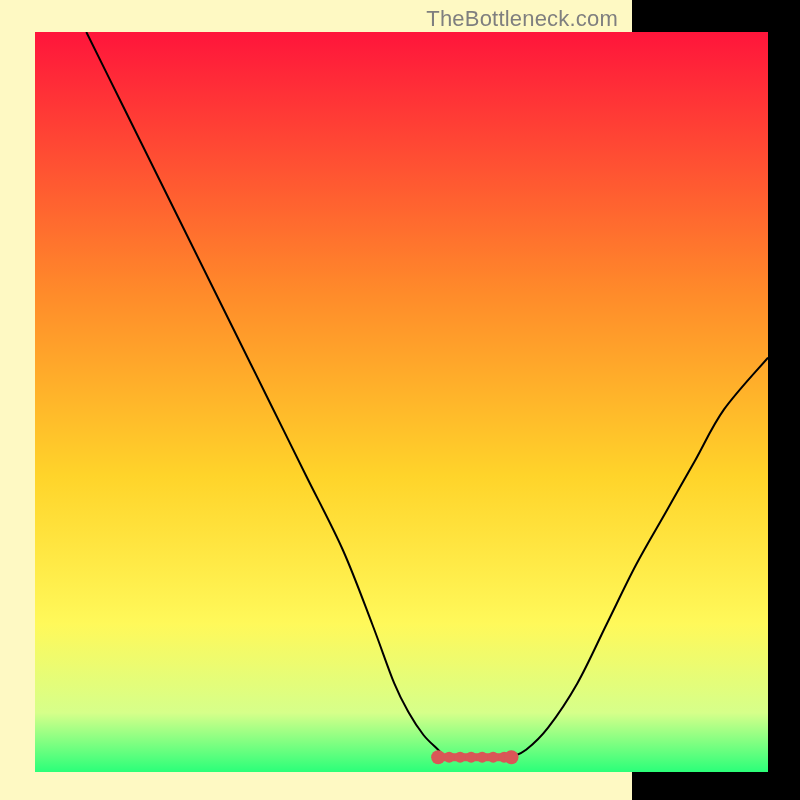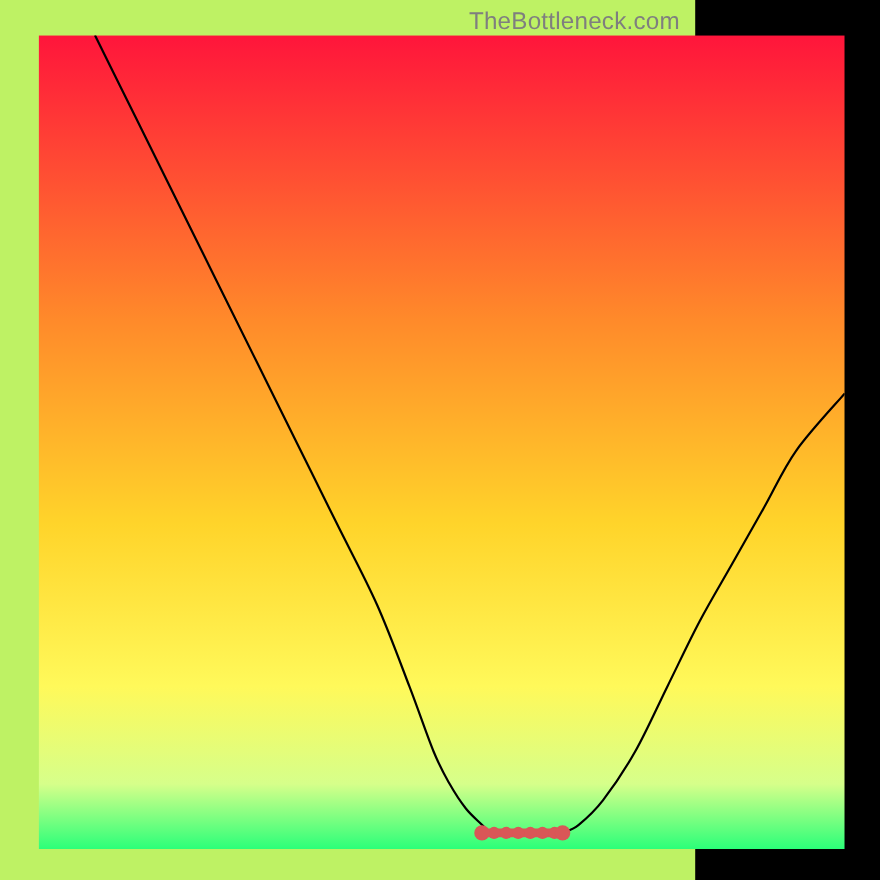--- a/index.html
+++ b/index.html
@@ -10,21 +10,21 @@
     background: #000;
     overflow: hidden;
     font-family: Arial, Helvetica, sans-serif;
   }
   .frame {
     position: absolute;
     left: 0;
     top: 0;
     width: 632px;
     height: 800px;
-    background: #bef264;
+    background: #fef9c3;
   }
   .watermark {
     position: absolute;
     top: 6px;
     right: 14px;
     color: #7f7f7f;
     font-size: 22px;
     font-weight: 500;
     letter-spacing: 0.2px;
     z-index: 10;

